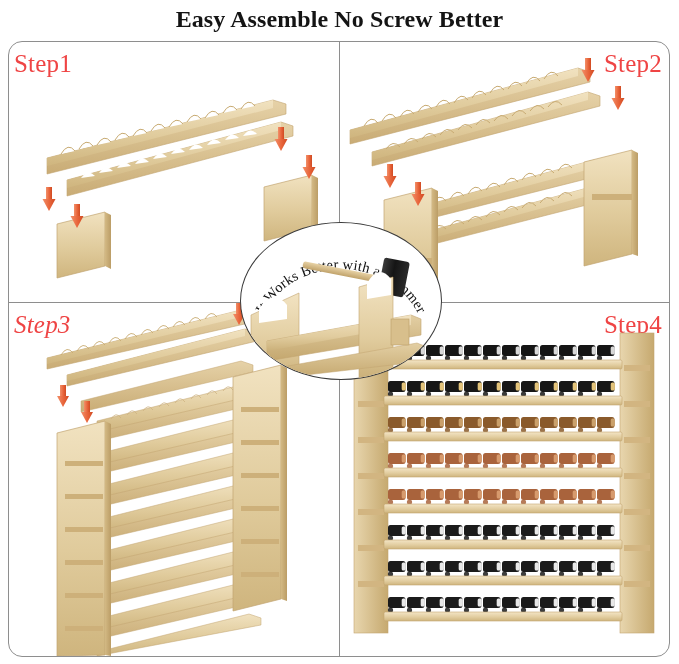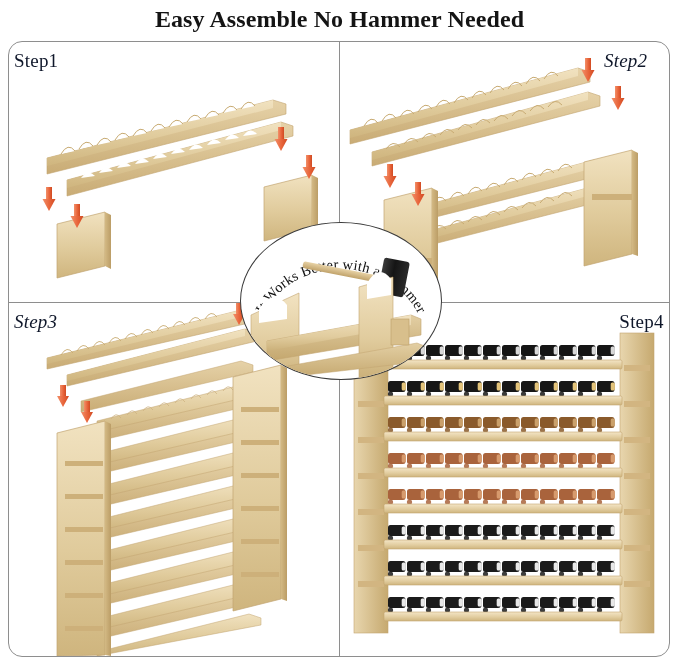--- a/index.html
+++ b/index.html
@@ -21,42 +21,42 @@
   #v-div{position:absolute;left:339px;top:42px;width:1px;height:614px;background:#8e8e8e;}
   #h-div{position:absolute;left:9px;top:302px;width:660px;height:1px;background:#8e8e8e;}
 
   .quad{position:absolute;box-sizing:border-box;}
   #quad-1{left:9px; top:42px;  width:330px;height:260px;}
   #quad-2{left:340px;top:42px;  width:329px;height:260px;}
   #quad-3{left:9px; top:303px; width:330px;height:353px;}
   #quad-4{left:340px;top:303px; width:329px;height:353px;}
 
   .step-label{
-    position:absolute;font-size:19px;font-family:"Liberation Serif", serif;
-    color:#0f172a;letter-spacing:.2px;white-space:nowrap;
+    position:absolute;font-size:25px;font-family:"Liberation Serif", serif;
+    color:#ef4444;letter-spacing:.2px;white-space:nowrap;
   }
   #label-1{left:14px;top:50px;}
   #label-2{right:0;top:50px;}
   #label-3{left:14px;top:311px;font-style:italic;}
-  #label-4{right:0;top:311px;text-align:center;}
-  #label-2{position:absolute;left:604px;top:50px;font-style:italic;}
+  #label-4{right:0;top:311px;}
+  #label-2{position:absolute;left:604px;top:50px;}
   #label-4{position:absolute;left:604px;top:311px;}
 
   
   #badge{
     position:absolute;left:240px;top:222px;width:200px;height:156px;
     border-radius:50%;background:#fff;border:1px solid #3b3b3b;
     overflow:hidden;
   }
   #badge-svg{position:absolute;left:0;top:0;}
 </style>
 </head>
 <body>
 
-<div id="page-title">Easy Assemble No Hammer Needed</div>
+<div id="page-title">Easy Assemble No Screw Better</div>
 
 <div id="frame"></div>
 <div id="v-div"></div>
 <div id="h-div"></div>
 
 <div class="step-label" id="label-1">Step1</div>
 <div class="step-label" id="label-2">Step2</div>
 <div class="step-label" id="label-3">Step3</div>
 <div class="step-label" id="label-4">Step4</div>
 

